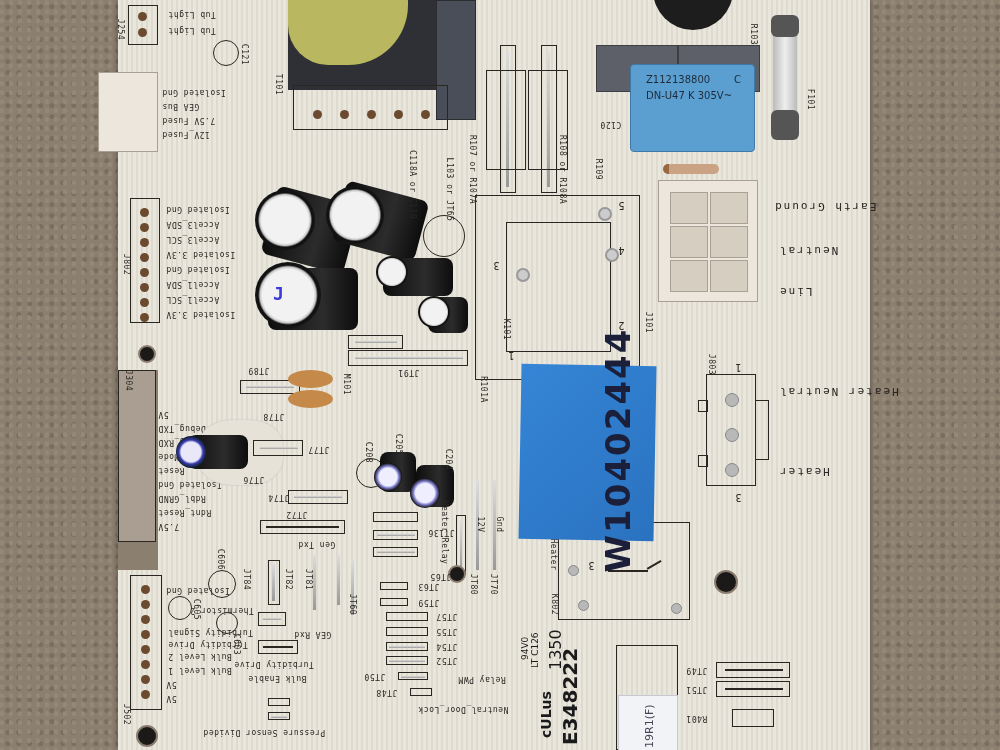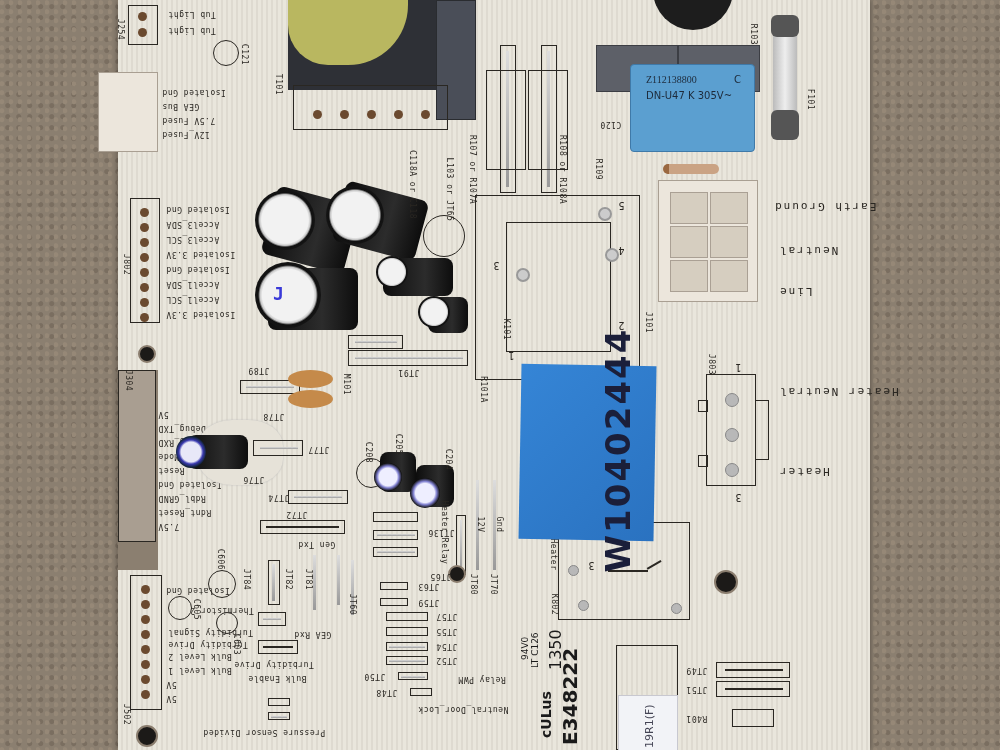--- a/index.html
+++ b/index.html
@@ -80,21 +80,21 @@
       <div class="wire" style="left:5px;top:5px;width:3px;height:136px;"></div>
     </div>
   <div class="outline" style="left:368px;top:70px;width:40px;height:100px;"></div>
   <div class="outline" style="left:410px;top:70px;width:40px;height:100px;"></div>
   <div class="silk v" style="left:320px;top:165px;">R107 or R107A</div>
   <div class="silk v" style="left:410px;top:165px;">R108 or R108A</div>
 
   <div style="position:absolute;left:478px;top:45px;width:80px;height:45px;background:#5d6068;border:1px solid #3c3e44;"></div>
   <div style="position:absolute;left:560px;top:45px;width:80px;height:45px;background:#5d6068;border:1px solid #3c3e44;"></div>
   <div class="xcap" style="left:512px;top:64px;width:125px;height:88px;border-radius:4px;"></div>
-  <div class="xcap-text" style="left:528px;top:74px;font-family:Liberation Serif, serif;">Z112138800</div>
+  <div class="xcap-text" style="left:528px;top:74px;">Z112138800</div>
   <div class="xcap-text" style="left:616px;top:74px;">C</div>
   <div class="xcap-text" style="left:528px;top:90px;">DN-U47 K 305V~</div>
   <div class="silk" style="left:482px;top:120px;">C120</div>
 
   <div style="position:absolute;left:535px;top:-20px;width:80px;height:50px;background:#1d1d1d;border-radius:0 0 40px 40px;"></div>
 
   <div style="position:absolute;left:655px;top:15px;width:24px;height:120px;background:linear-gradient(90deg,#bbb,#eee,#bbb);border-radius:6px;"></div>
   <div style="position:absolute;left:653px;top:15px;width:28px;height:22px;background:#555;border-radius:6px;"></div>
   <div style="position:absolute;left:653px;top:110px;width:28px;height:30px;background:#555;border-radius:6px;"></div>
   <div class="silk v" style="left:682px;top:95px;">F101</div>

